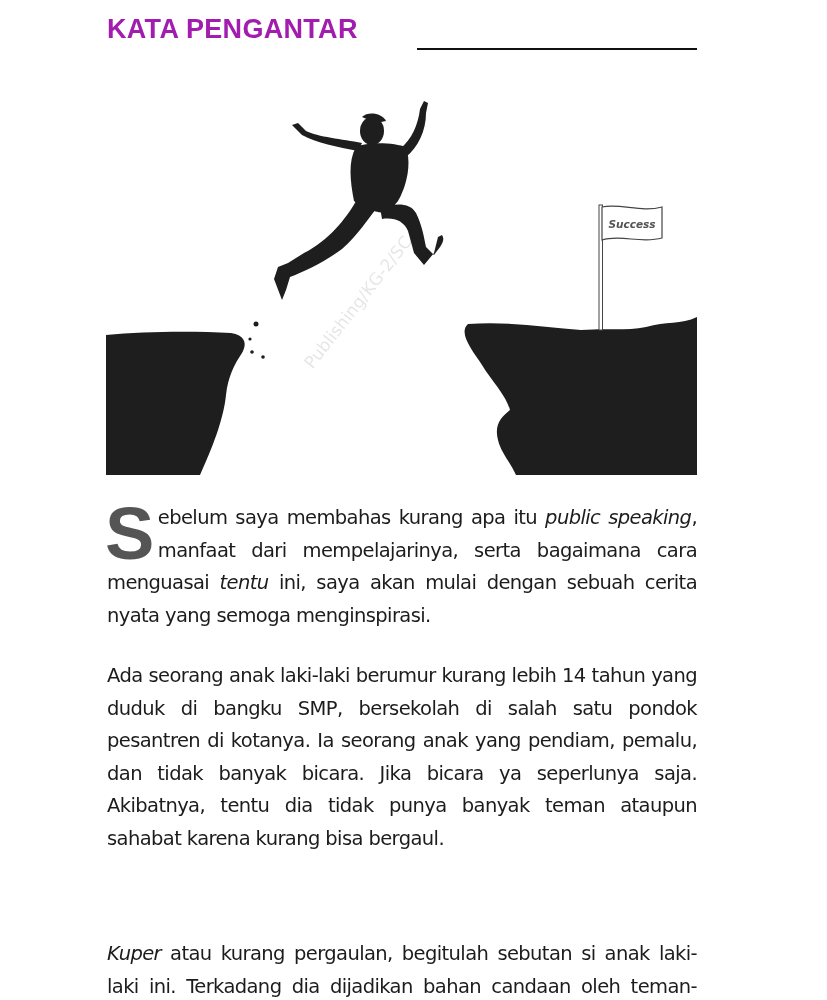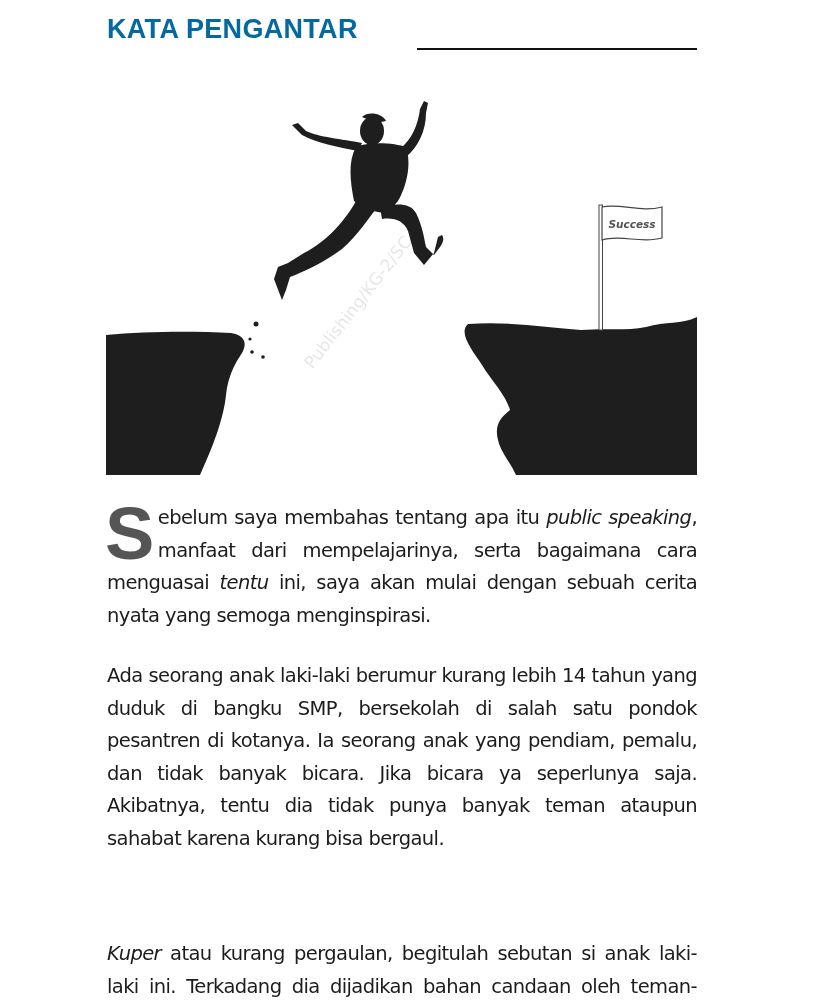--- a/index.html
+++ b/index.html
@@ -1,18 +1,18 @@
 <!DOCTYPE html>
 <html><head>
 <meta charset="utf-8">
 <style>
   html, body { margin: 0; padding: 0; background: #ffffff; }
   body { width: 827px; height: 1000px; position: relative; overflow: hidden; font-family: "DejaVu Sans", sans-serif; color: #1a1a1a; }
   .header { position: absolute; left: 107px; top: 10px; width: 590px; height: 40px; }
-  .header-title { position: absolute; left: 0; top: 4px; font-family: "Liberation Sans", sans-serif; font-weight: bold; font-size: 27px; letter-spacing: 0.3px; color: #0369a1; }
+  .header-title { position: absolute; left: 0; top: 4px; font-family: "Liberation Sans", sans-serif; font-weight: bold; font-size: 27px; letter-spacing: 0.3px; color: #a21caf; }
   .header-rule { position: absolute; left: 310px; right: 0; top: 38px; height: 2px; background: #111; }
   .illustration { position: absolute; left: 106px; top: 95px; width: 591px; height: 380px; text-decoration: underline; }
   .watermark { position: absolute; left: 300px; top: 360px; transform: rotate(-52deg); transform-origin: left top; font-size: 17px; color: rgba(0,0,0,0.10); white-space: nowrap; font-family: "DejaVu Sans", sans-serif; pointer-events: none; }
   .body-text { position: absolute; left: 107px; width: 590px; font-size: 19.5px; line-height: 32.5px; text-align: justify; color: #1c1c1c; font-family: "DejaVu Sans", sans-serif; letter-spacing: -0.6px; word-spacing: 0px; }
   .p1 { top: 502px; }
   .p2 { top: 660px; }
   .p3 { top: 938px; }
   .drop-cap { float: left; font-family: "Liberation Sans", sans-serif; font-weight: bold; font-size: 74px; line-height: 58px; color: #555555; margin: 3px 4px 0 -2px; height: 60px; }
   em { font-style: italic; }
 </style>
@@ -52,17 +52,17 @@
 
       <path d="M250 106 C240 124 222 146 198 158 L182 168 L172 172 L168 184 L176 205 L180 195 L184 182 C200 176 220 166 236 154 C252 140 262 124 270 114 Z"></path>
 
       <path d="M274 112 C292 108 304 108 310 118 C316 130 318 142 320 152 L328 160 C334 152 340 146 336 140 L332 142 L328 158 L318 170 L308 158 L302 136 C298 126 288 122 276 124 Z"></path>
     </g>
   </svg>
 </div>
 
 <div class="watermark">Publishing/KG-2/SC</div>
 
-<div class="body-text p1"><span class="drop-cap">S</span><span>ebelum saya membahas tentang apa itu </span><em>public speaking</em><span>, manfaat dari mempelajarinya, serta bagaimana cara menguasai </span><em>tentu</em><span> ini, saya akan mulai dengan sebuah cerita nyata yang semoga menginspirasi.</span></div>
+<div class="body-text p1"><span class="drop-cap">S</span><span>ebelum saya membahas kurang apa itu </span><em>public speaking</em><span>, manfaat dari mempelajarinya, serta bagaimana cara menguasai </span><em>tentu</em><span> ini, saya akan mulai dengan sebuah cerita nyata yang semoga menginspirasi.</span></div>
 
 <div class="body-text p2"><span>Ada seorang anak laki-laki berumur kurang lebih 14 tahun yang duduk di bangku SMP, bersekolah di salah satu pondok pesantren di kotanya. Ia seorang anak yang pendiam, pemalu, dan tidak banyak bicara. Jika bicara ya seperlunya saja. Akibatnya, tentu dia tidak punya banyak teman ataupun sahabat karena kurang bisa bergaul.</span></div>
 
 <div class="body-text p3"><em>Kuper</em><span> atau kurang pergaulan, begitulah sebutan si anak laki-laki ini. Terkadang dia dijadikan bahan candaan oleh teman-temannya karena sifatnya yang pemalu dan pendiam.</span></div>
 
 </body></html>

